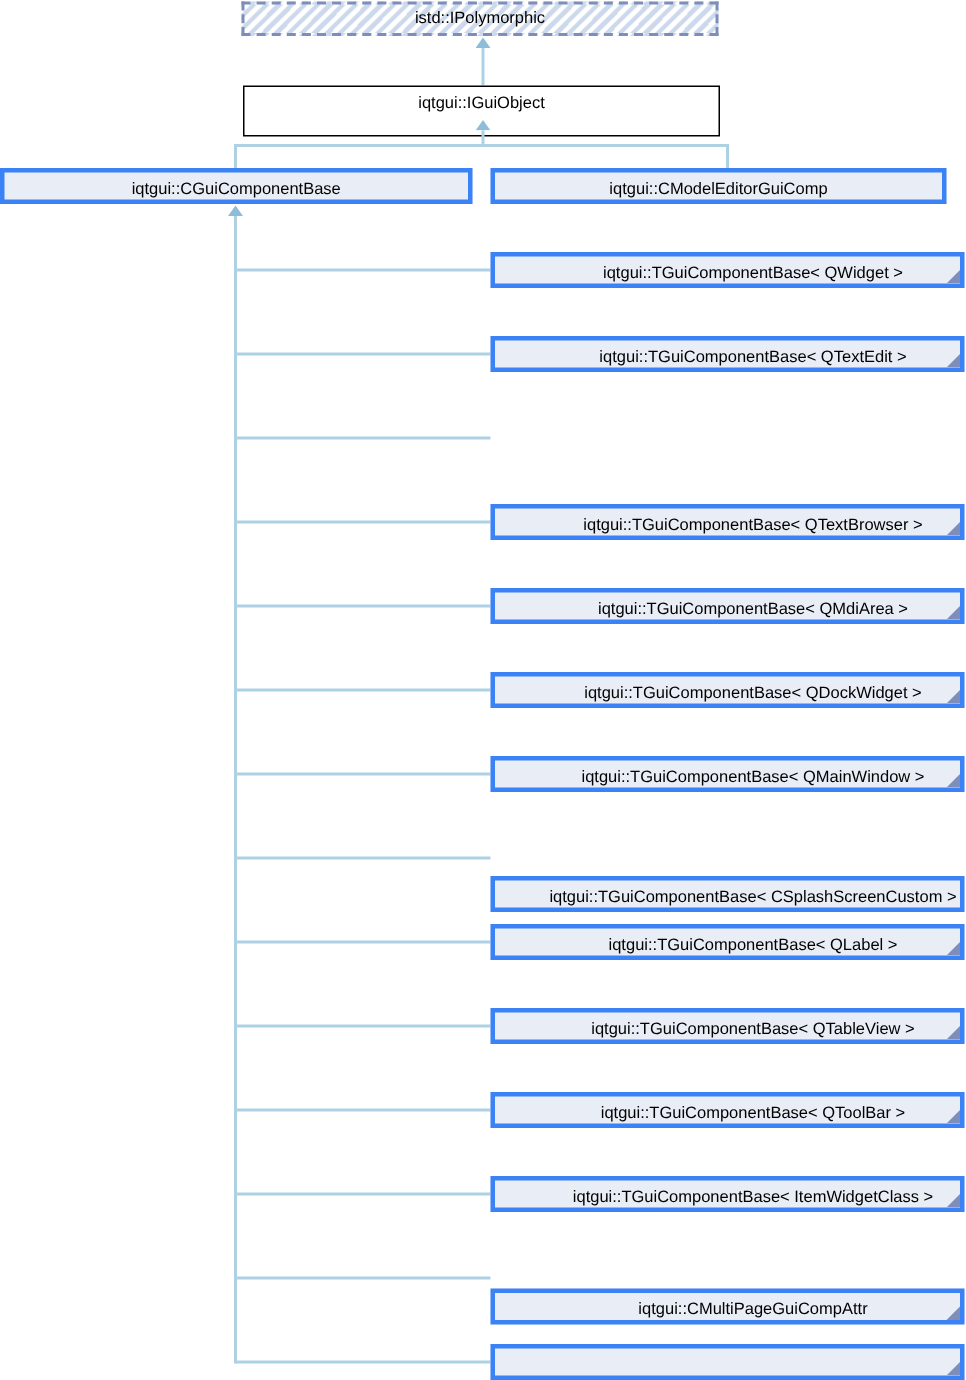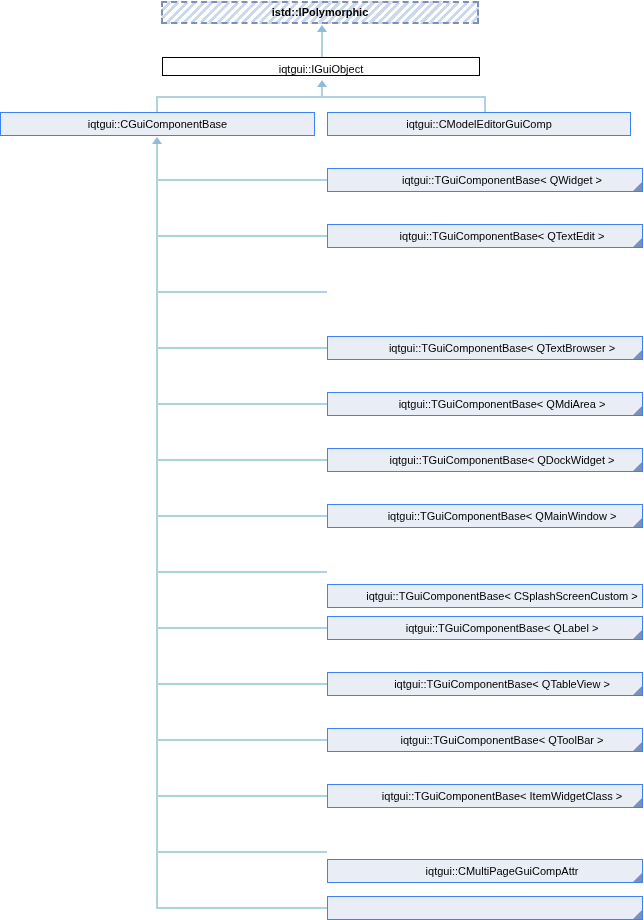--- a/index.html
+++ b/index.html
@@ -2,28 +2,28 @@
 <html><head>
 <meta charset="utf-8">
 <style>
   html,body { margin:0; padding:0; background:#ffffff; }
   #stage {
     position:relative; width:644px; height:920px; background:#ffffff;
     font-family:"Liberation Sans", sans-serif; overflow:hidden;
   }
   .node {
     position:absolute; box-sizing:border-box;
-    background:#e9edf6; border:1px solid #3b82f6;
+    background:#e9edf6; border:3px solid #3b82f6;
     font-size:11px; color:#000; text-align:center; line-height:22px;
     white-space:nowrap; overflow:hidden;
   }
   .child { left:327px; width:316px; height:24px;padding-left:34px; }
   .root {
     background:repeating-linear-gradient(135deg,#ffffff 0px,#ffffff 3px,#ccd8ec 3px,#ccd8ec 6px);
-    border:2px dashed #7e8eba; line-height:19px;font-weight:bold;
+    border:2px dashed #7e8eba; line-height:19px;
   }
   .plain { background:#ffffff; border:1px solid #000000; }
   .fold {
     position:absolute; right:0; bottom:0; width:9px; height:9px;
     background:#7e8eba; clip-path:polygon(100% 0,100% 100%,0 100%);
   }
   .hline,.vline { position:absolute; background:#aed1e4; }
   .hline { height:2px; }
   .vline { width:2px; }
   .arrow {
@@ -36,21 +36,21 @@
 
 <div id="stage">
 
   <div class="node root" style="left:161px;top:1px;width:318px;height:23px">
     <span>istd::IPolymorphic</span>
   </div>
 
   <div class="arrow" style="left:317px;top:25px"></div>
   <div class="vline" style="left:321px;top:32px;height:25px"></div>
 
-  <div class="node plain" style="left:162px;top:57px;width:318px;height:19px">
+  <div class="node plain" style="left:162px;top:57px;width:318px;height:34px">
     <span>iqtgui::IGuiObject</span>
   </div>
 
   <div class="arrow" style="left:317px;top:80px"></div>
   <div class="vline" style="left:321px;top:87px;height:9px"></div>
   <div class="hline" style="left:156px;top:96px;width:330px"></div>
   <div class="vline" style="left:156px;top:98px;height:14px"></div>
   <div class="vline" style="left:484px;top:98px;height:14px"></div>
 
   <div class="node" style="left:0px;top:112px;width:315px;height:24px">

